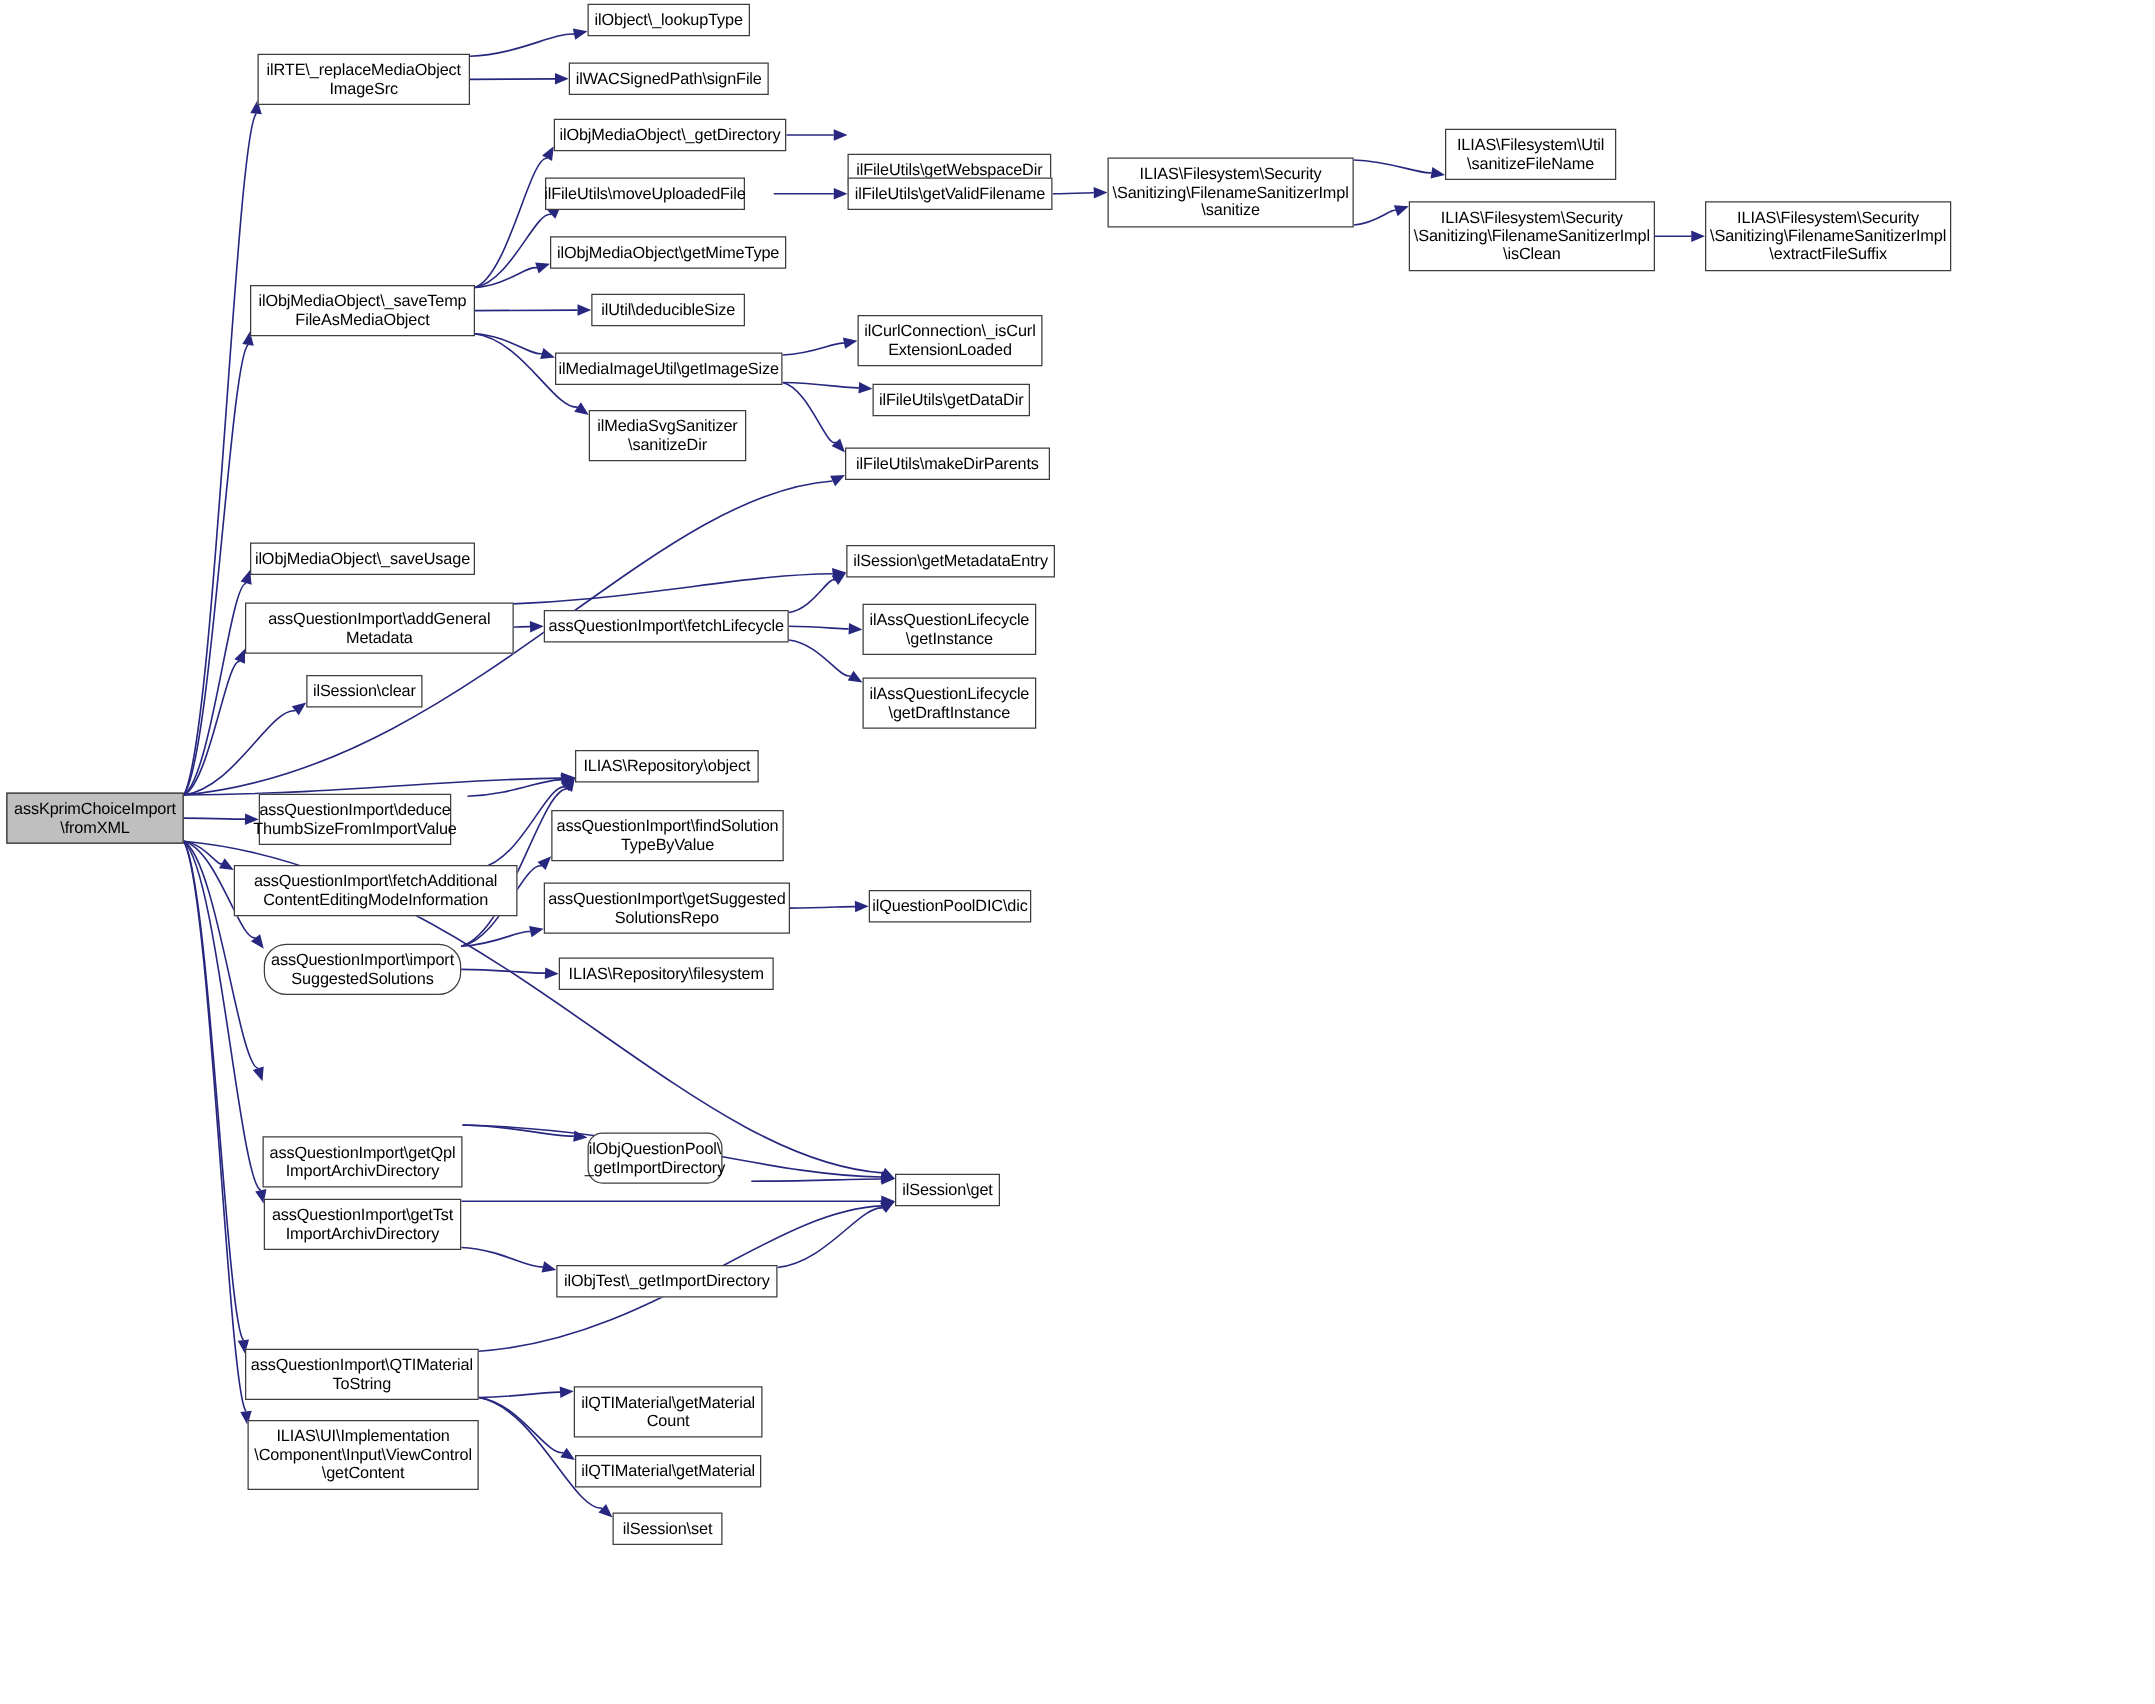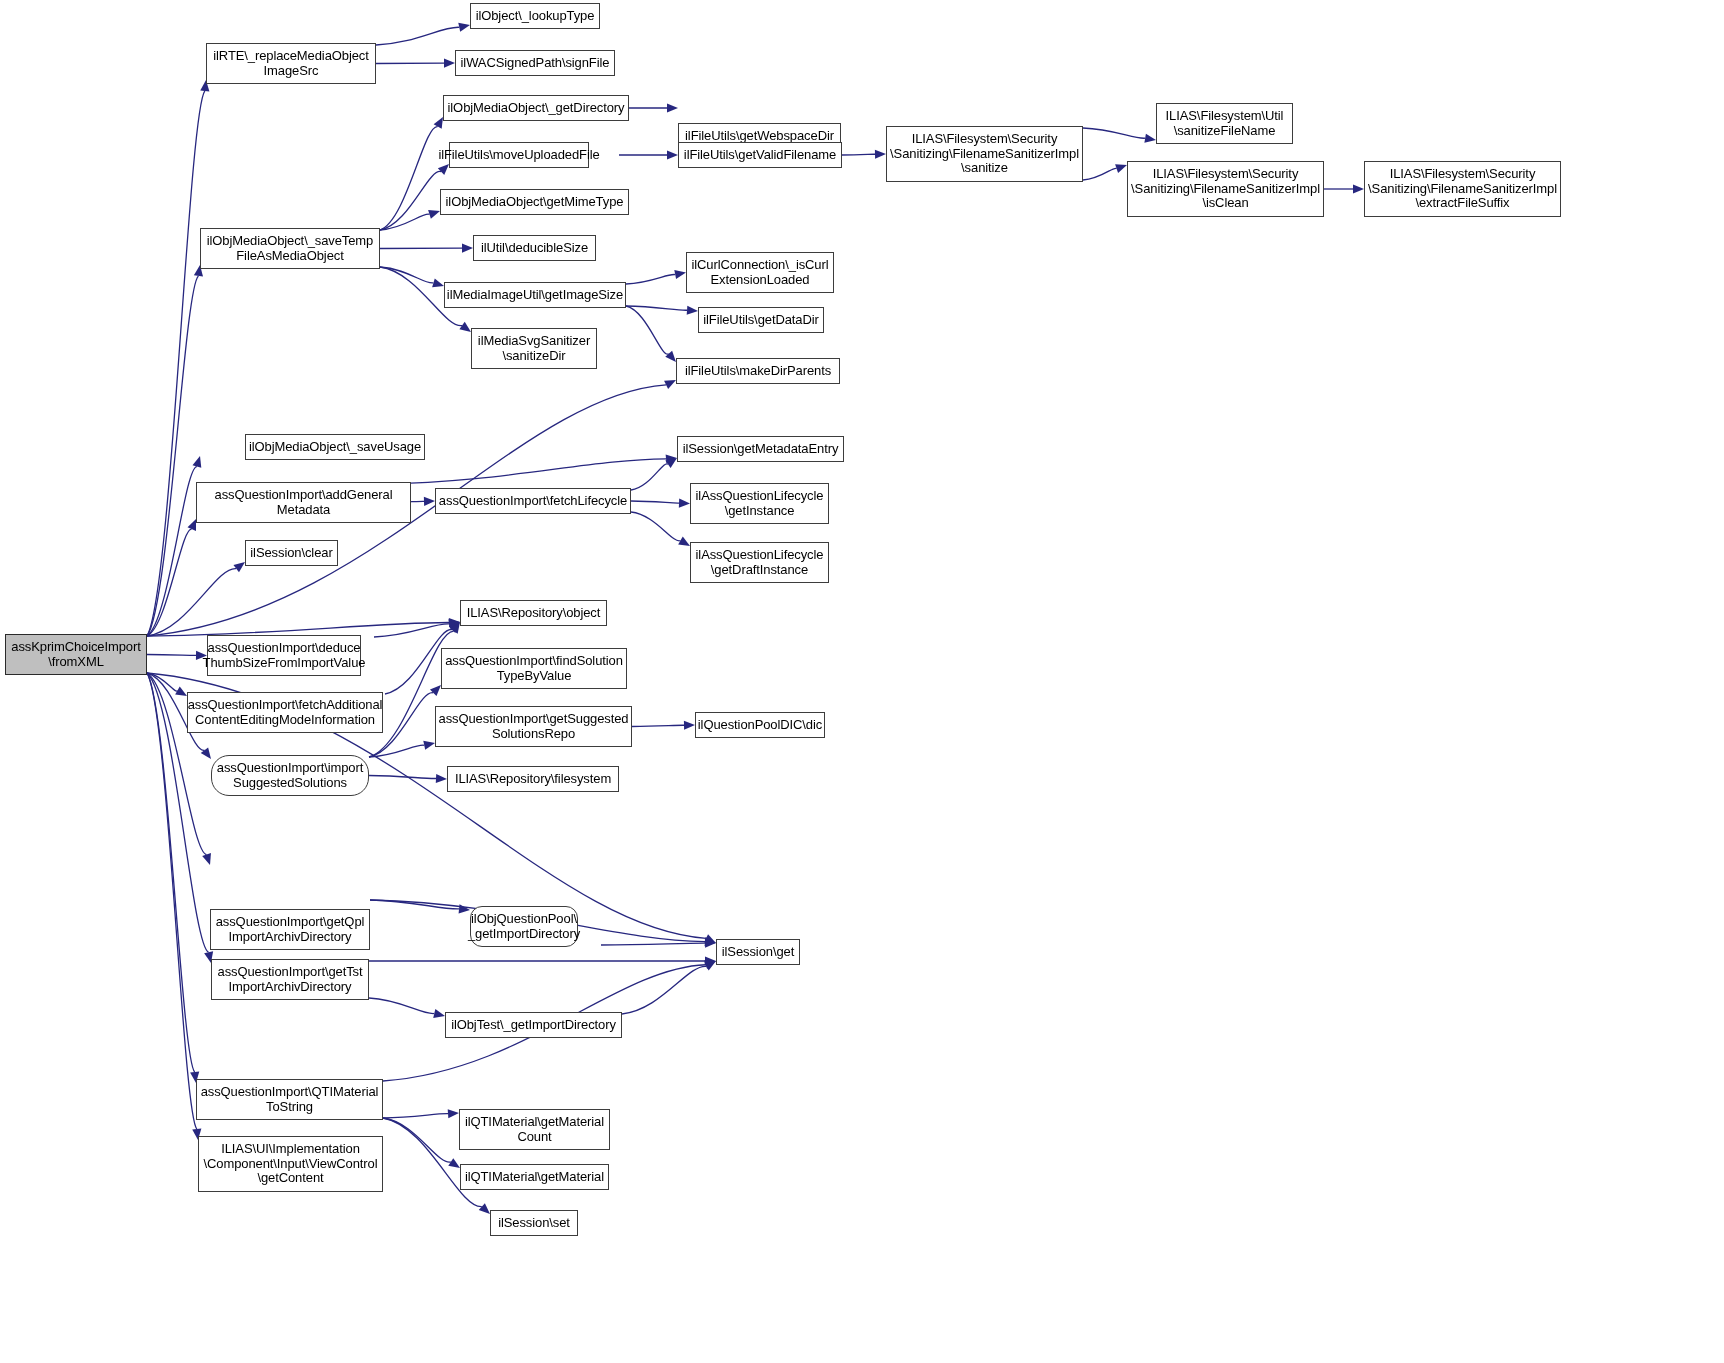--- a/index.html
+++ b/index.html
@@ -161,21 +161,21 @@
   <div id="nodes">
       <div class="node root" style="left: 5px; top: 634px; width: 142px; height: 41px;">assKprimChoiceImport
 \fromXML</div>
       <div class="node" style="left: 206px; top: 43px; width: 170px; height: 41px;">ilRTE\_replaceMediaObject
 ImageSrc</div>
       <div class="node" style="left: 470px; top: 3px; width: 130px; height: 26px;">ilObject\_lookupType</div>
       <div class="node" style="left: 455px; top: 50px; width: 160px; height: 26px;">ilWACSignedPath\signFile</div>
       <div class="node" style="left: 200px; top: 228px; width: 180px; height: 41px;">ilObjMediaObject\_saveTemp
 FileAsMediaObject</div>
       <div class="node" style="left: 443px; top: 95px; width: 186px; height: 26px;">ilObjMediaObject\_getDirectory</div>
-      <div class="node" style="left: 449px; top: 142px; width: 140px; height: 26px;">ilFileUtils\moveUploadedFile</div>
+      <div class="node" style="left: 436px; top: 142px; width: 160px; height: 26px;">ilFileUtils\moveUploadedFile</div>
       <div class="node" style="left: 440px; top: 189px; width: 189px; height: 26px;">ilObjMediaObject\getMimeType</div>
       <div class="node" style="left: 473px; top: 235px; width: 123px; height: 26px;">ilUtil\deducibleSize</div>
       <div class="node" style="left: 444px; top: 282px; width: 182px; height: 26px;">ilMediaImageUtil\getImageSize</div>
       <div class="node" style="left: 471px; top: 328px; width: 126px; height: 41px;">ilMediaSvgSanitizer
 \sanitizeDir</div>
       <div class="node" style="left: 678px; top: 95px; width: 163px; height: 26px; margin-top: 28px;">ilFileUtils\getWebspaceDir</div>
       <div class="node" style="left: 678px; top: 142px; width: 164px; height: 26px;">ilFileUtils\getValidFilename</div>
       <div class="node" style="left: 686px; top: 252px; width: 148px; height: 41px;">ilCurlConnection\_isCurl
 ExtensionLoaded</div>
       <div class="node" style="left: 698px; top: 307px; width: 126px; height: 26px;">ilFileUtils\getDataDir</div>
@@ -184,34 +184,34 @@
 \Sanitizing\FilenameSanitizerImpl
 \sanitize</div>
       <div class="node" style="left: 1156px; top: 103px; width: 137px; height: 41px;">ILIAS\Filesystem\Util
 \sanitizeFileName</div>
       <div class="node" style="left: 1127px; top: 161px; width: 197px; height: 56px;">ILIAS\Filesystem\Security
 \Sanitizing\FilenameSanitizerImpl
 \isClean</div>
       <div class="node" style="left: 1364px; top: 161px; width: 197px; height: 56px;">ILIAS\Filesystem\Security
 \Sanitizing\FilenameSanitizerImpl
 \extractFileSuffix</div>
-      <div class="node" style="left: 200px; top: 434px; width: 180px; height: 26px; margin-left: 45px;">ilObjMediaObject\_saveUsage</div>
+      <div class="node" style="left: 200px; top: 434px; width: 180px; height: 26px;">ilObjMediaObject\_saveUsage</div>
       <div class="node" style="left: 196px; top: 482px; width: 215px; height: 41px;">assQuestionImport\addGeneral
 Metadata</div>
       <div class="node" style="left: 435px; top: 488px; width: 196px; height: 26px;">assQuestionImport\fetchLifecycle</div>
       <div class="node" style="left: 677px; top: 436px; width: 167px; height: 26px;">ilSession\getMetadataEntry</div>
       <div class="node" style="left: 690px; top: 483px; width: 139px; height: 41px;">ilAssQuestionLifecycle
 \getInstance</div>
       <div class="node" style="left: 690px; top: 542px; width: 139px; height: 41px;">ilAssQuestionLifecycle
 \getDraftInstance</div>
       <div class="node" style="left: 245px; top: 540px; width: 93px; height: 26px;">ilSession\clear</div>
       <div class="node" style="left: 460px; top: 600px; width: 147px; height: 26px;">ILIAS\Repository\object</div>
       <div class="node" style="left: 207px; top: 635px; width: 154px; height: 41px;">assQuestionImport\deduce
 ThumbSizeFromImportValue</div>
-      <div class="node" style="left: 187px; top: 692px; width: 196px; height: 41px;">assQuestionImport\fetchAdditional
+      <div class="node" style="left: 187px; top: 692px; width: 227px; height: 41px;">assQuestionImport\fetchAdditional
 ContentEditingModeInformation</div>
       <div class="node" style="left: 441px; top: 648px; width: 186px; height: 41px;">assQuestionImport\findSolution
 TypeByValue</div>
       <div class="node" style="left: 211px; top: 755px; width: 158px; height: 41px; border-radius: 18px;">assQuestionImport\import
 SuggestedSolutions</div>
       <div class="node" style="left: 435px; top: 706px; width: 197px; height: 41px;">assQuestionImport\getSuggested
 SolutionsRepo</div>
       <div class="node" style="left: 695px; top: 712px; width: 130px; height: 26px;">ilQuestionPoolDIC\dic</div>
       <div class="node" style="left: 447px; top: 766px; width: 172px; height: 26px;">ILIAS\Repository\filesystem</div>
       <div class="node" style="left: 210px; top: 861px; width: 160px; height: 41px; margin-top: 48px;">assQuestionImport\getQpl

